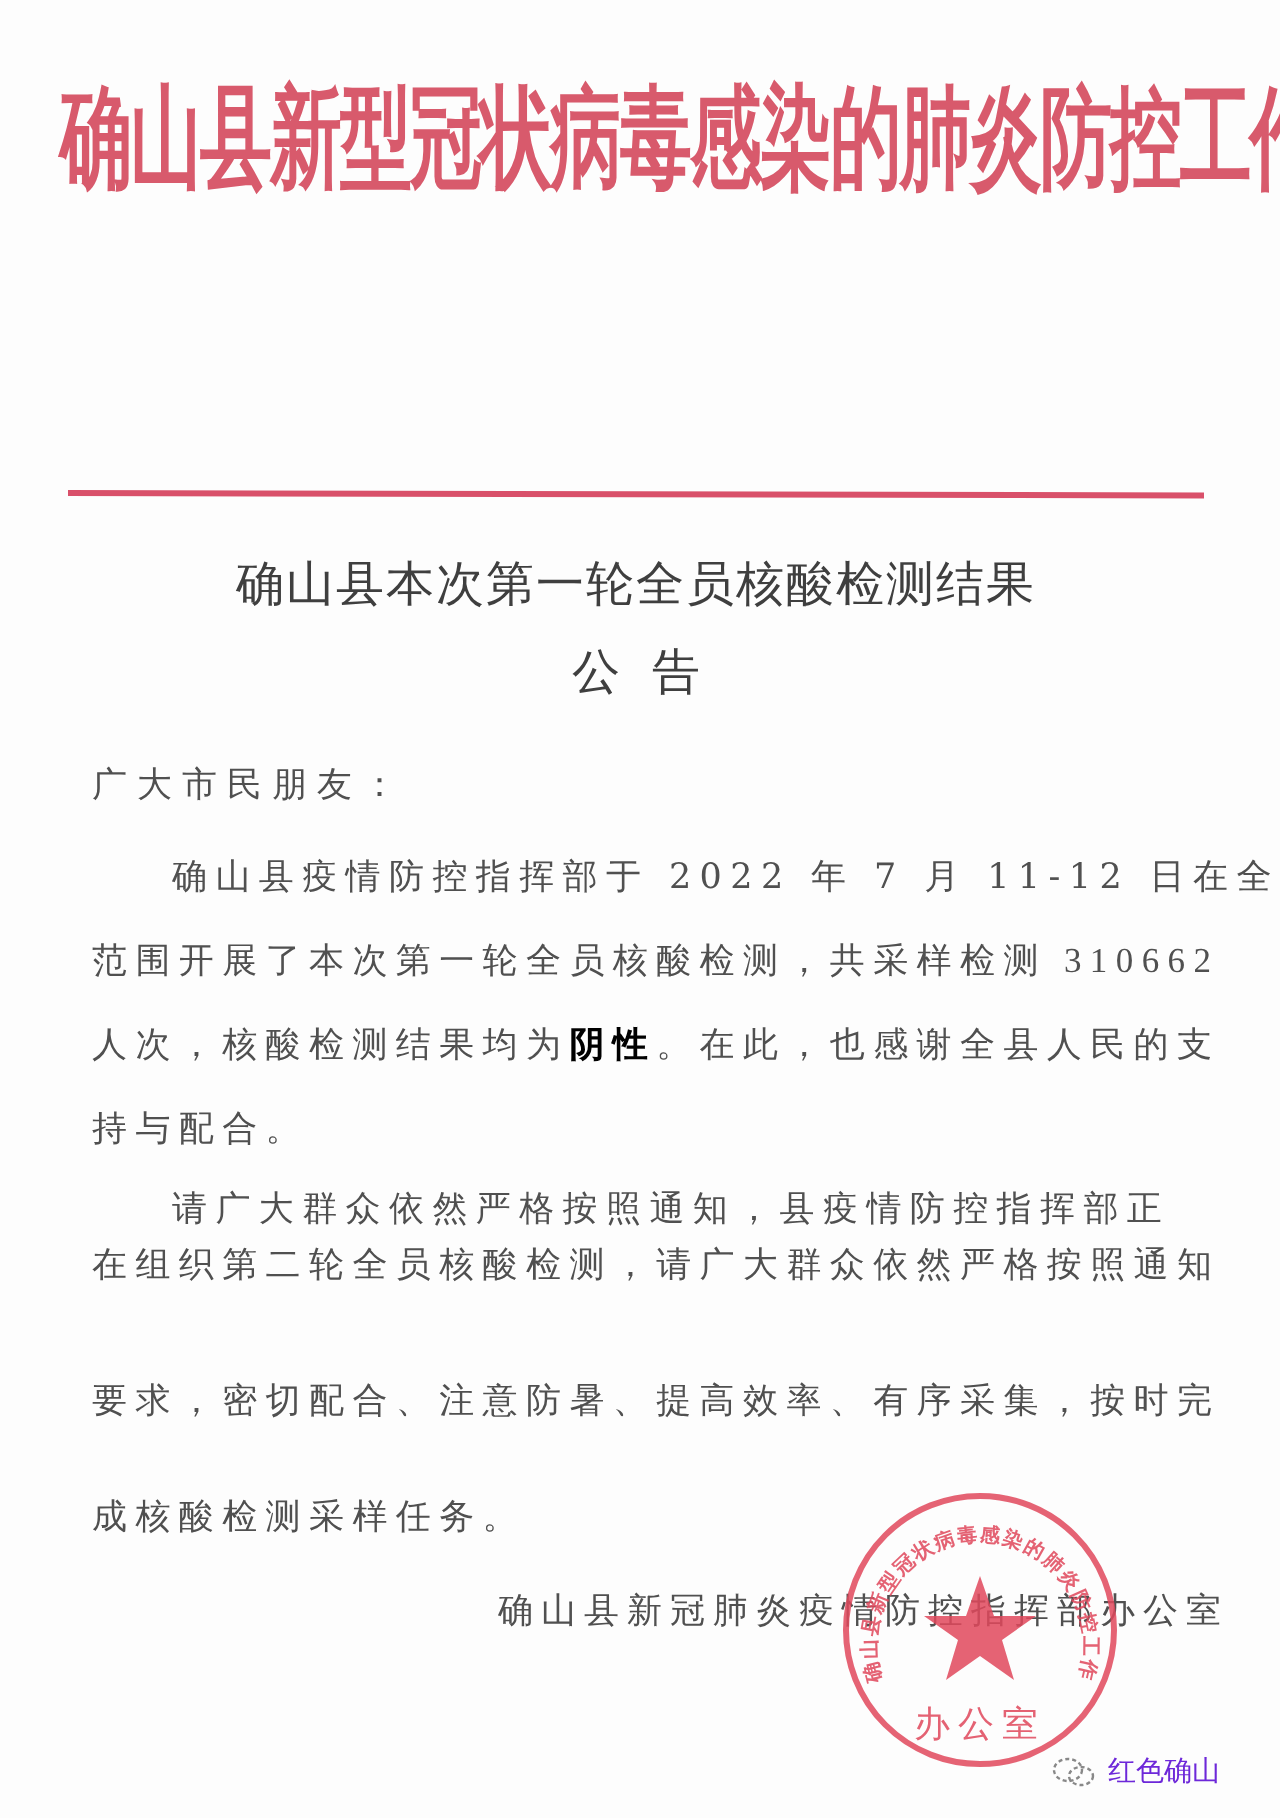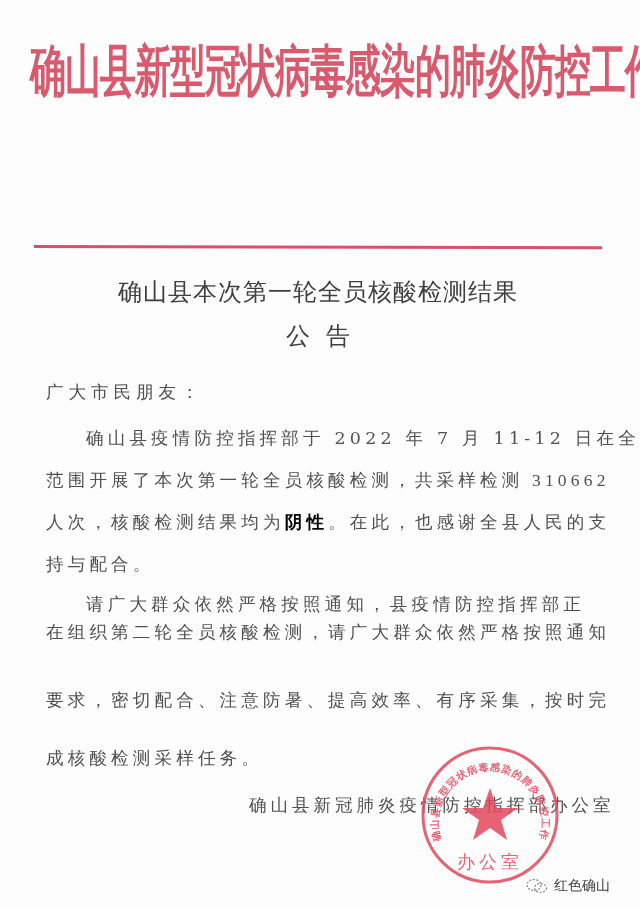--- a/index.html
+++ b/index.html
@@ -95,21 +95,21 @@
       width: 142px;
       height: 142px;
       pointer-events: none;
     }
     .watermark {
       position: absolute;
       left: 526px;
       top: 877px;
       font-family: "DejaVu Sans", "Liberation Sans", sans-serif;
       font-size: 14px;
-      color: #404040;
+      color: #6d28d9;
       display: flex;
       align-items: center;
       gap: 6px;
     }
     .watermark svg { display: block; }
   </style>
 </head>
 <body>
 
 <div class="page">

